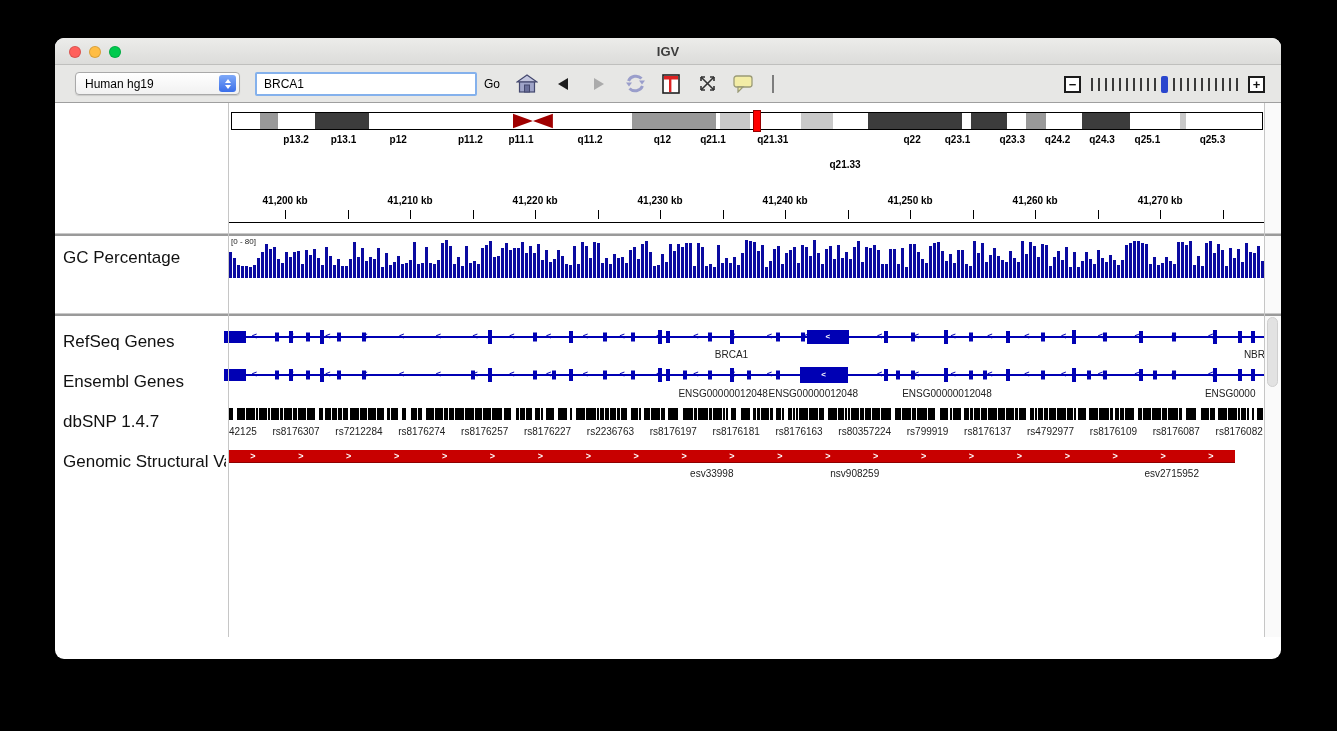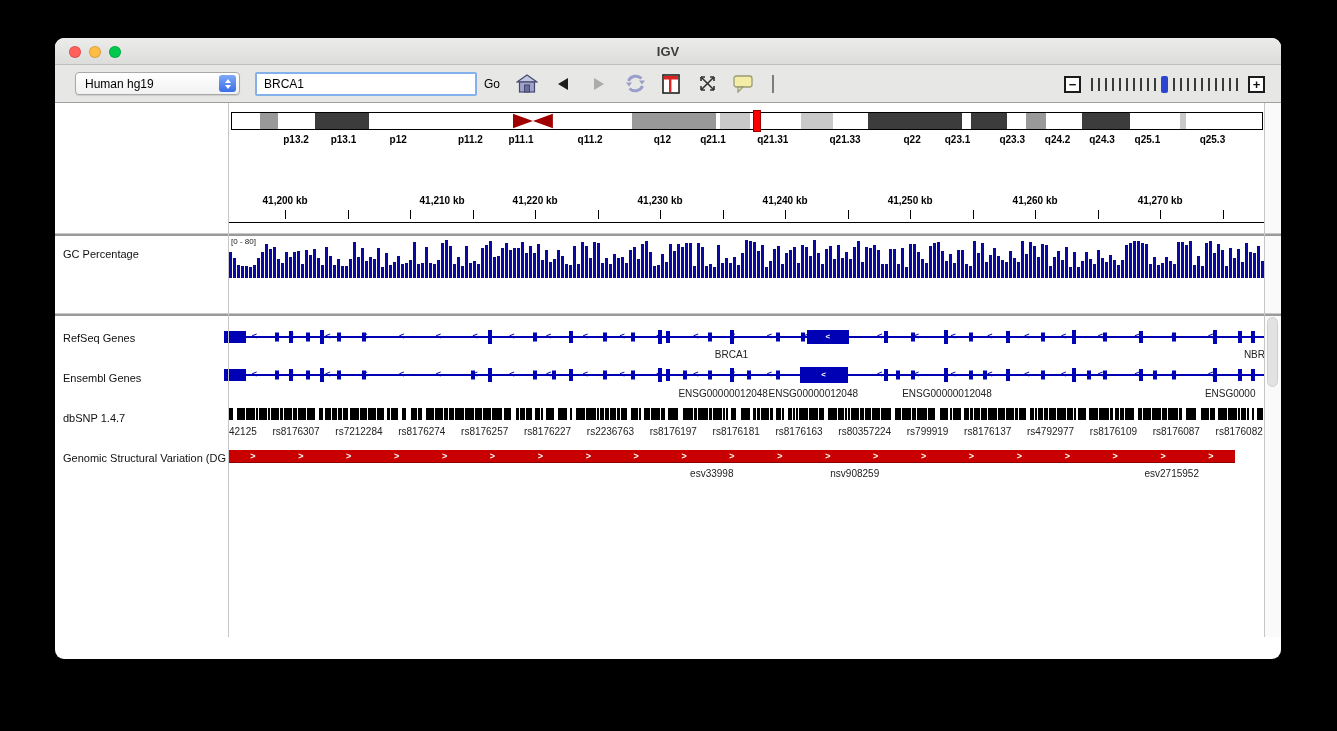--- a/index.html
+++ b/index.html
@@ -57,21 +57,21 @@
 
   .panel { position:absolute; left:0; right:16px; }
   .panel .names { position:absolute; left:0; top:0; bottom:0; width:173px; }
   .panel .data  { position:absolute; left:174px; right:0; top:0; bottom:0; }
   .p1 { top:0; height:130px; }
   .hdiv { position:absolute; left:0; right:0; height:3px; background:#9a9a9a; border-top:1px solid #c9c9c9; z-index:4; }
   .hd1 { top:130px; } .hd2 { top:210px; }
   .p2 { top:133px; height:77px; }
   .p3 { top:213px; height:321px; }
 
-  .track-name { position:absolute; left:8px; font-size:11px; color:#111; white-space:nowrap; overflow:hidden; right:2px; }
+  .track-name { position:absolute; left:8px; font-size:17px; color:#111; white-space:nowrap; overflow:hidden; right:2px; }
 
   
   .ideogram { position:absolute; left:2px; right:2px; top:9px; height:18px; border:1px solid #000; display:flex; overflow:hidden; background:#fff; }
   .band { height:100%; }
   .b-gneg { background:#fff; } .b-gpos25 { background:#c9c9c9; } .b-gpos50 { background:#999; } .b-gpos75 { background:#3c3c3c; }
   .b-acen { background:#fff; position:relative; }
   .b-acen svg { position:absolute; inset:0; width:100%; height:100%; }
   .ideo-marker { position:absolute; top:7px; height:22px; width:8px; background:#f00; border:1px solid #900; z-index:3; }
   .band-labels { position:absolute; left:2px; right:2px; top:31px; height:13px; }
   .band-label { position:absolute; transform:translateX(-50%); font-size:10px; font-weight:bold; color:#000; white-space:nowrap; }
@@ -276,35 +276,35 @@
         <div class="band-labels">
             <span class="band-label" style="left: 6.3%;">p13.2</span>
             <span class="band-label" style="left: 10.9%;">p13.1</span>
             <span class="band-label" style="left: 16.2%;">p12</span>
             <span class="band-label" style="left: 23.2%;">p11.2</span>
             <span class="band-label" style="left: 28.1%;">p11.1</span>
             <span class="band-label" style="left: 34.8%;">q11.2</span>
             <span class="band-label" style="left: 41.8%;">q12</span>
             <span class="band-label" style="left: 46.7%;">q21.1</span>
             <span class="band-label" style="left: 52.5%;">q21.31</span>
-            <span class="band-label" style="left: 59.5%;">q21.33</span>
+            <span class="band-label" style="left: 59.5%; margin-top: 25px;">q21.33</span>
             <span class="band-label" style="left: 66%;">q22</span>
             <span class="band-label" style="left: 70.4%;">q23.1</span>
             <span class="band-label" style="left: 75.7%;">q23.3</span>
             <span class="band-label" style="left: 80.1%;">q24.2</span>
             <span class="band-label" style="left: 84.4%;">q24.3</span>
             <span class="band-label" style="left: 88.8%;">q25.1</span>
             <span class="band-label" style="left: 95.1%;">q25.3</span>
           </div>
         <div class="ruler-ticks">
             <div class="rtick" style="left: 5.41%;"></div>
             <span class="rtick-label" style="left: 5.41%;">41,200 kb</span>
             <div class="rtick" style="left: 11.44%;"></div>
             <div class="rtick" style="left: 17.48%;"></div>
-            <span class="rtick-label" style="left: 17.48%; margin-left: 32px;">41,210 kb</span>
+            <span class="rtick-label" style="left: 17.48%;">41,210 kb</span>
             <div class="rtick" style="left: 23.51%;"></div>
             <div class="rtick" style="left: 29.55%;"></div>
             <span class="rtick-label" style="left: 29.55%;">41,220 kb</span>
             <div class="rtick" style="left: 35.57%;"></div>
             <div class="rtick" style="left: 41.61%;"></div>
             <span class="rtick-label" style="left: 41.61%;">41,230 kb</span>
             <div class="rtick" style="left: 47.64%;"></div>
             <div class="rtick" style="left: 53.68%;"></div>
             <span class="rtick-label" style="left: 53.68%;">41,240 kb</span>
             <div class="rtick" style="left: 59.71%;"></div>

